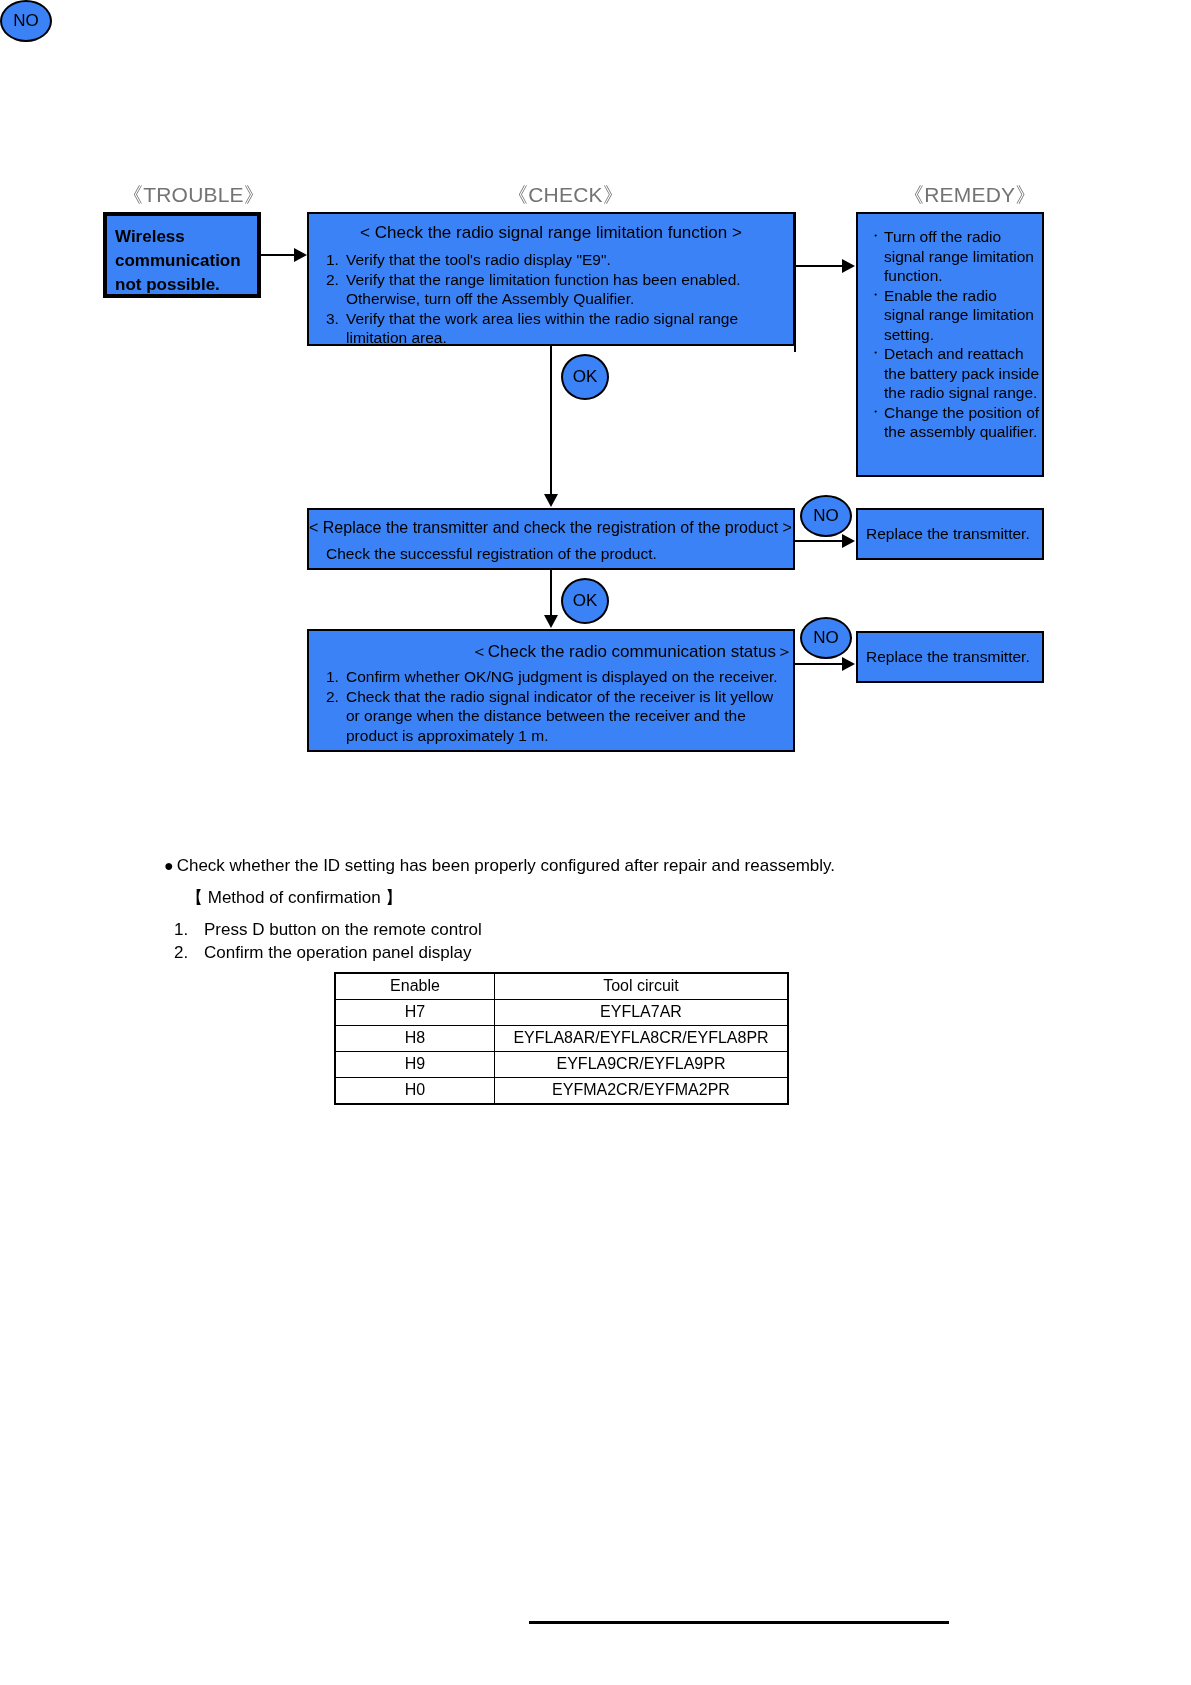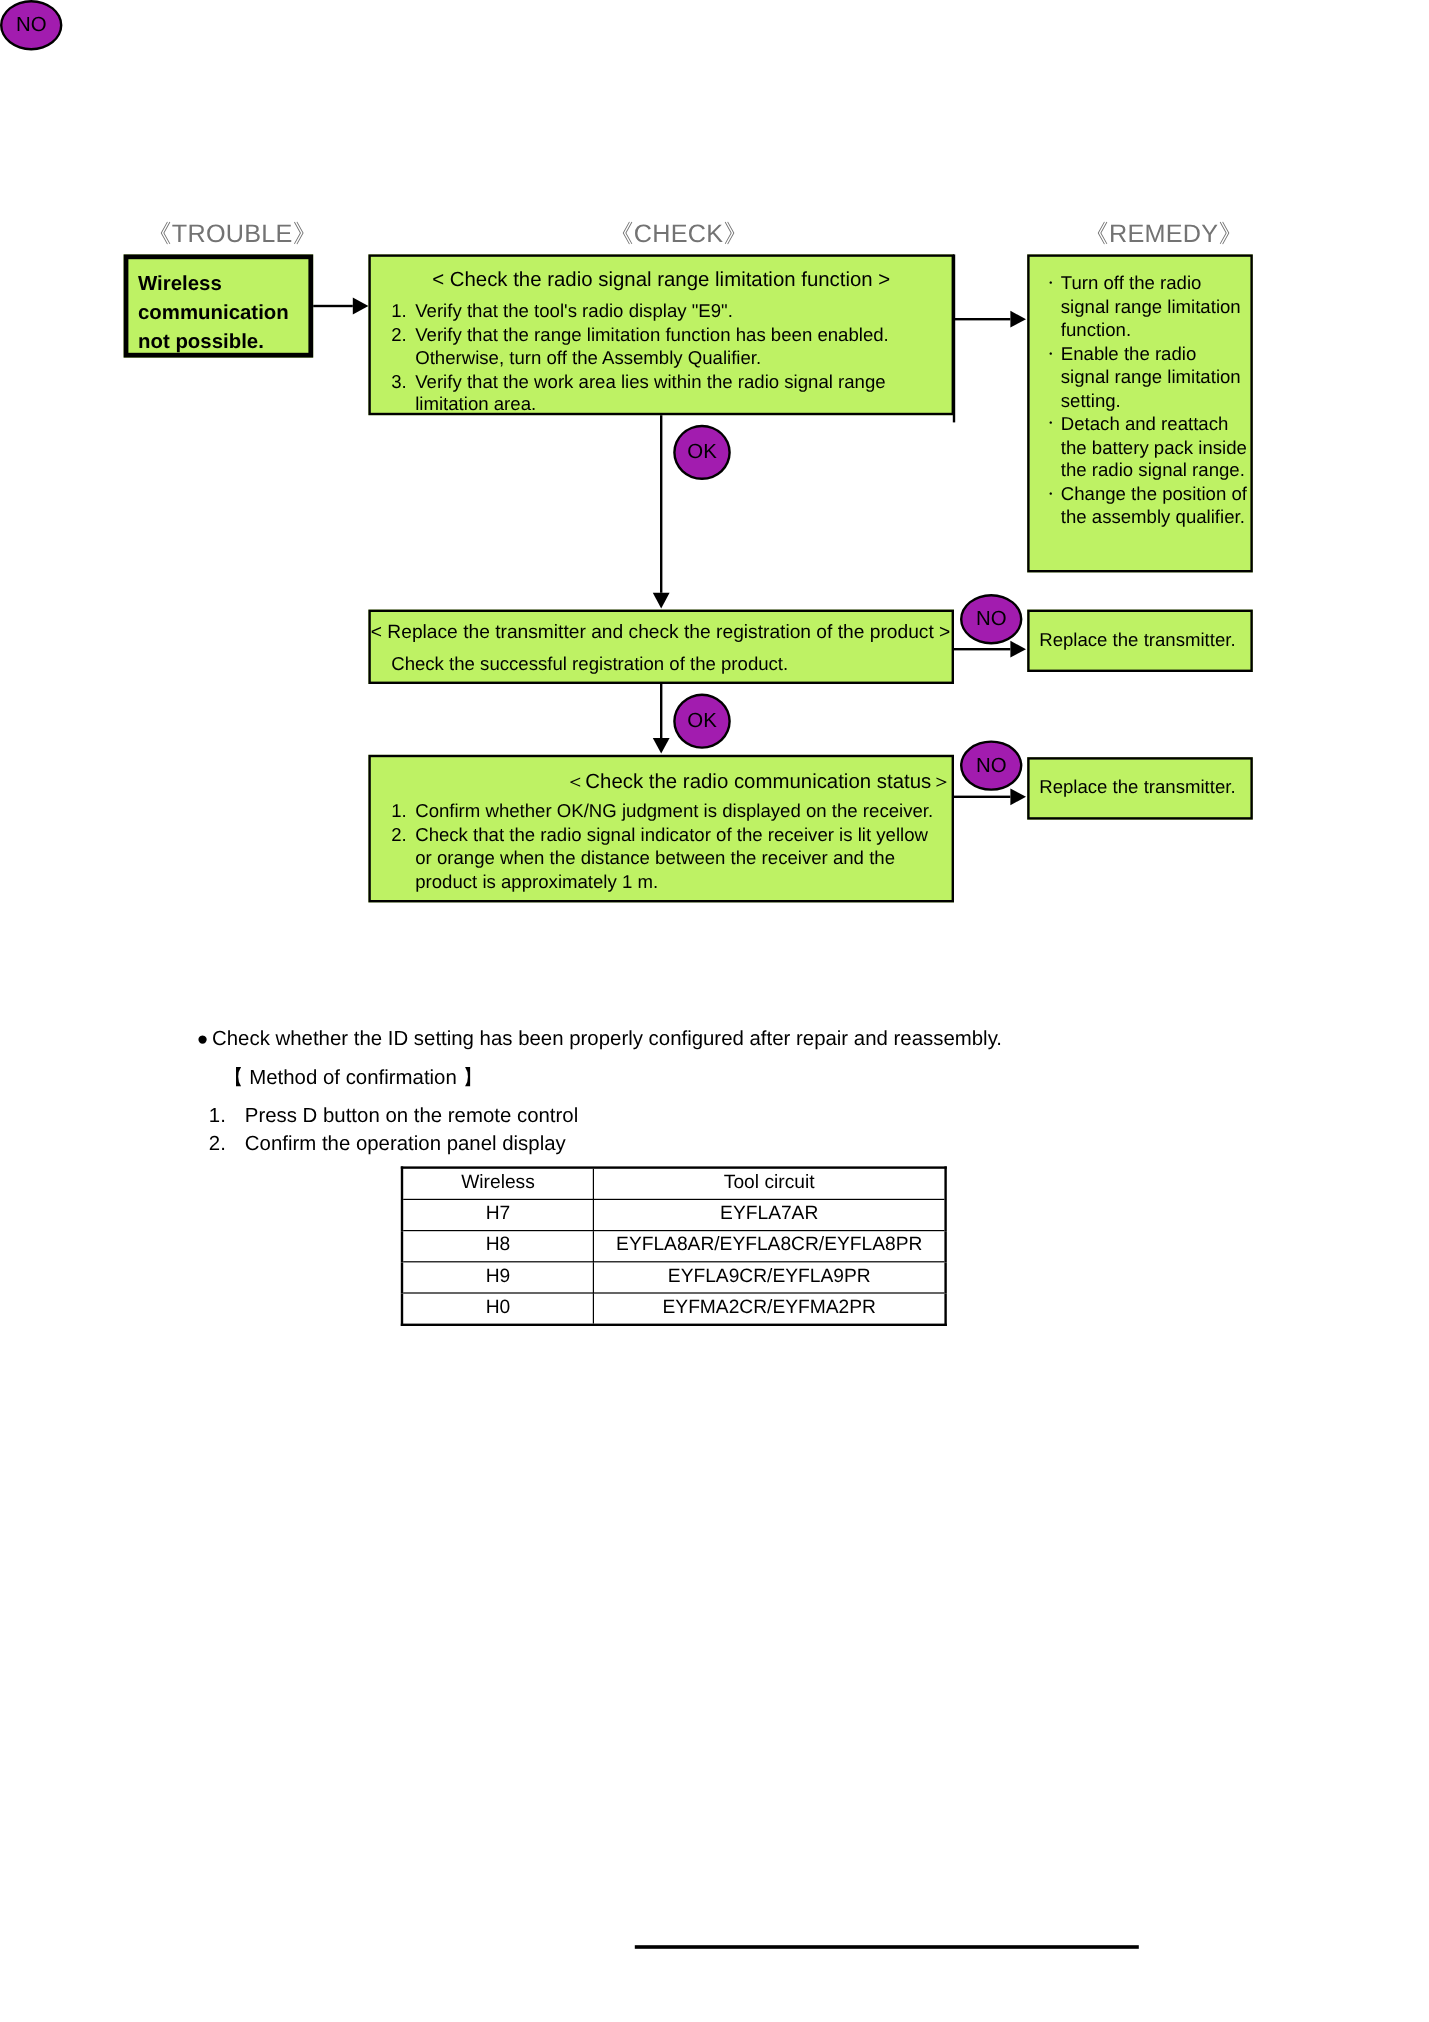--- a/index.html
+++ b/index.html
@@ -31,21 +31,21 @@
   }
   #heading-trouble { left: 122px; top: 181px; }
   #heading-check   { left: 507px; top: 181px; }
   #heading-remedy  { left: 903px; top: 181px; }
 
   
   .box {
     position: absolute;
     box-sizing: border-box;
     border: 2px solid #000;
-    background: #bef264;
+    background: #3b82f6;
   }
   .box.thick { border-width: 4px; }
 
   
   #trouble-box {
     left: 103px;
     top: 212px;
     width: 158px;
     height: 86px;
   }
@@ -233,21 +233,21 @@
     border-top: 13px solid #000;
     border-left: 7px solid transparent;
     border-right: 7px solid transparent;
   }
 
   
   .bubble {
     position: absolute;
     border: 2px solid #000;
     border-radius: 50%;
-    background: #a21caf;
+    background: #3b82f6;
     display: flex;
     align-items: center;
     justify-content: center;
     font-size: 17px;
     box-sizing: border-box;
   }
   .bubble.no {
     width: 52px;
     height: 42px;
   }
@@ -452,21 +452,21 @@
     </li>
     <li>
       <span class="num">2.</span>
       <span>Confirm the operation panel display</span>
     </li>
   </ol>
 
   <table id="id-table">
     <tbody>
       <tr>
-        <th class="c-display">Wireless</th>
+        <th class="c-display">Enable</th>
         <th class="c-circuit">Tool circuit</th>
       </tr>
       <tr>
         <td>H7</td>
         <td>EYFLA7AR</td>
       </tr>
       <tr>
         <td>H8</td>
         <td>EYFLA8AR/EYFLA8CR/EYFLA8PR</td>
       </tr>

